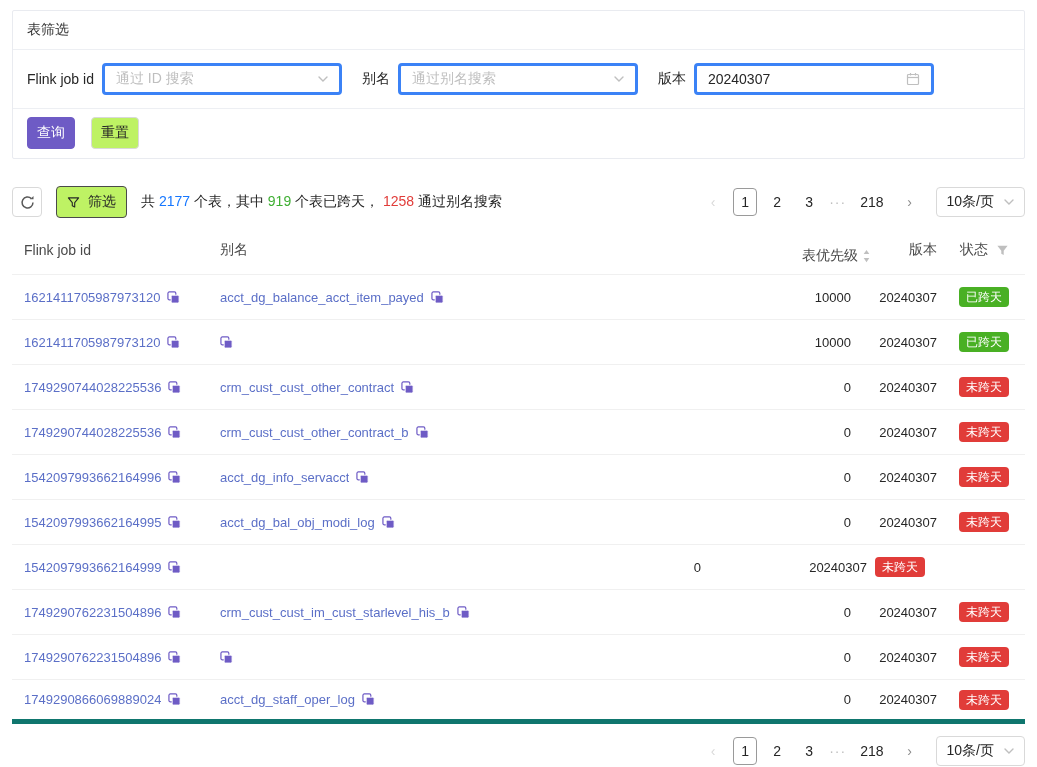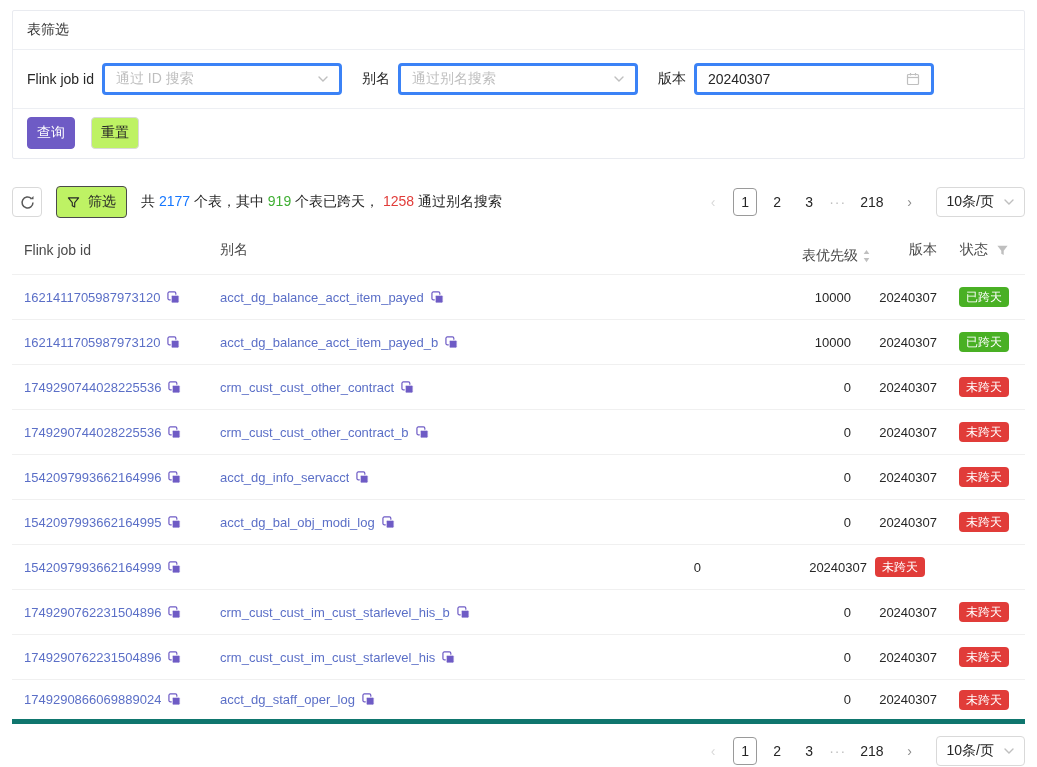--- a/index.html
+++ b/index.html
@@ -238,21 +238,20 @@
       <div class="cell">
         <a class="link">1621411705987973120</a>
         <span class="copy-icon">
             <svg viewBox="0 0 14 14" width="13" height="13">
               <rect x="1" y="1" width="8.5" height="8.5" rx="1.5" fill="none" stroke="currentColor" stroke-width="1.3"></rect>
               <rect x="4.5" y="4.5" width="8.5" height="8.5" rx="1.5" fill="currentColor" stroke="#fff" stroke-width="1"></rect>
             </svg>
           </span>
       </div>
       <div class="cell">
-        <a class="link">acct_dg_balance_acct_item_payed_b</a>
         <span class="copy-icon">
             <svg viewBox="0 0 14 14" width="13" height="13">
               <rect x="1" y="1" width="8.5" height="8.5" rx="1.5" fill="none" stroke="currentColor" stroke-width="1.3"></rect>
               <rect x="4.5" y="4.5" width="8.5" height="8.5" rx="1.5" fill="currentColor" stroke="#fff" stroke-width="1"></rect>
             </svg>
           </span>
       </div>
       <div class="cell right c-pri">10000</div>
       <div class="cell right c-ver">20240307</div>
       <div class="cell right c-status">
@@ -411,21 +410,20 @@
       <div class="cell">
         <a class="link">1749290762231504896</a>
         <span class="copy-icon">
             <svg viewBox="0 0 14 14" width="13" height="13">
               <rect x="1" y="1" width="8.5" height="8.5" rx="1.5" fill="none" stroke="currentColor" stroke-width="1.3"></rect>
               <rect x="4.5" y="4.5" width="8.5" height="8.5" rx="1.5" fill="currentColor" stroke="#fff" stroke-width="1"></rect>
             </svg>
           </span>
       </div>
       <div class="cell">
-        <a class="link">crm_cust_cust_im_cust_starlevel_his</a>
         <span class="copy-icon">
             <svg viewBox="0 0 14 14" width="13" height="13">
               <rect x="1" y="1" width="8.5" height="8.5" rx="1.5" fill="none" stroke="currentColor" stroke-width="1.3"></rect>
               <rect x="4.5" y="4.5" width="8.5" height="8.5" rx="1.5" fill="currentColor" stroke="#fff" stroke-width="1"></rect>
             </svg>
           </span>
       </div>
       <div class="cell right c-pri">0</div>
       <div class="cell right c-ver">20240307</div>
       <div class="cell right c-status">

